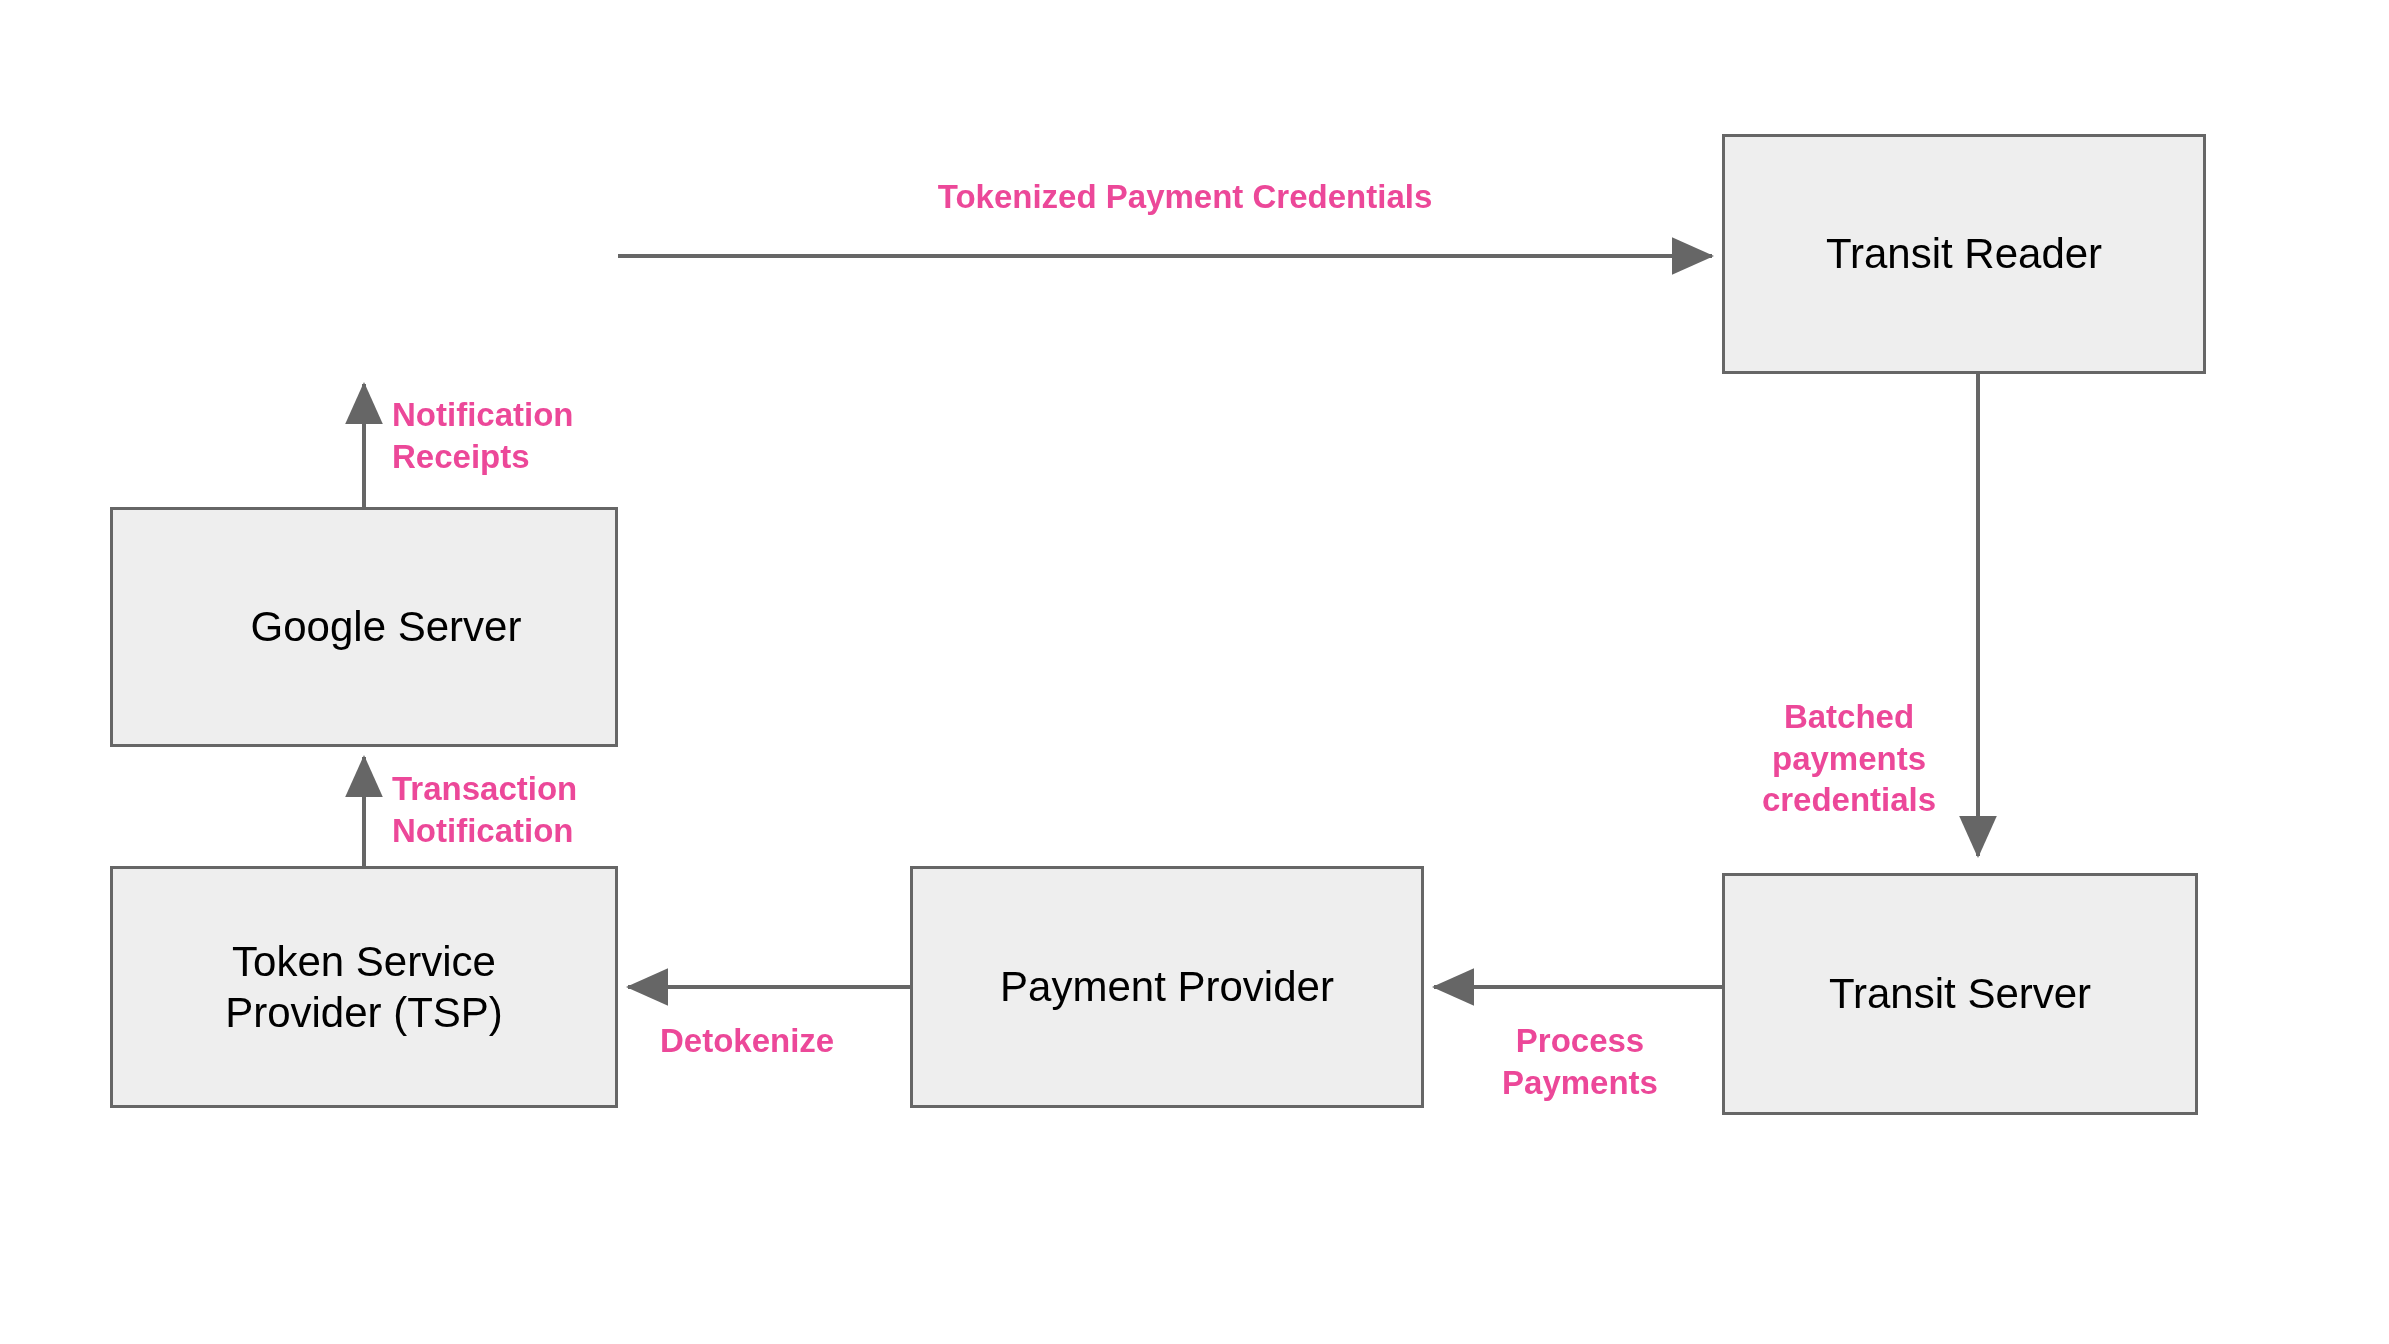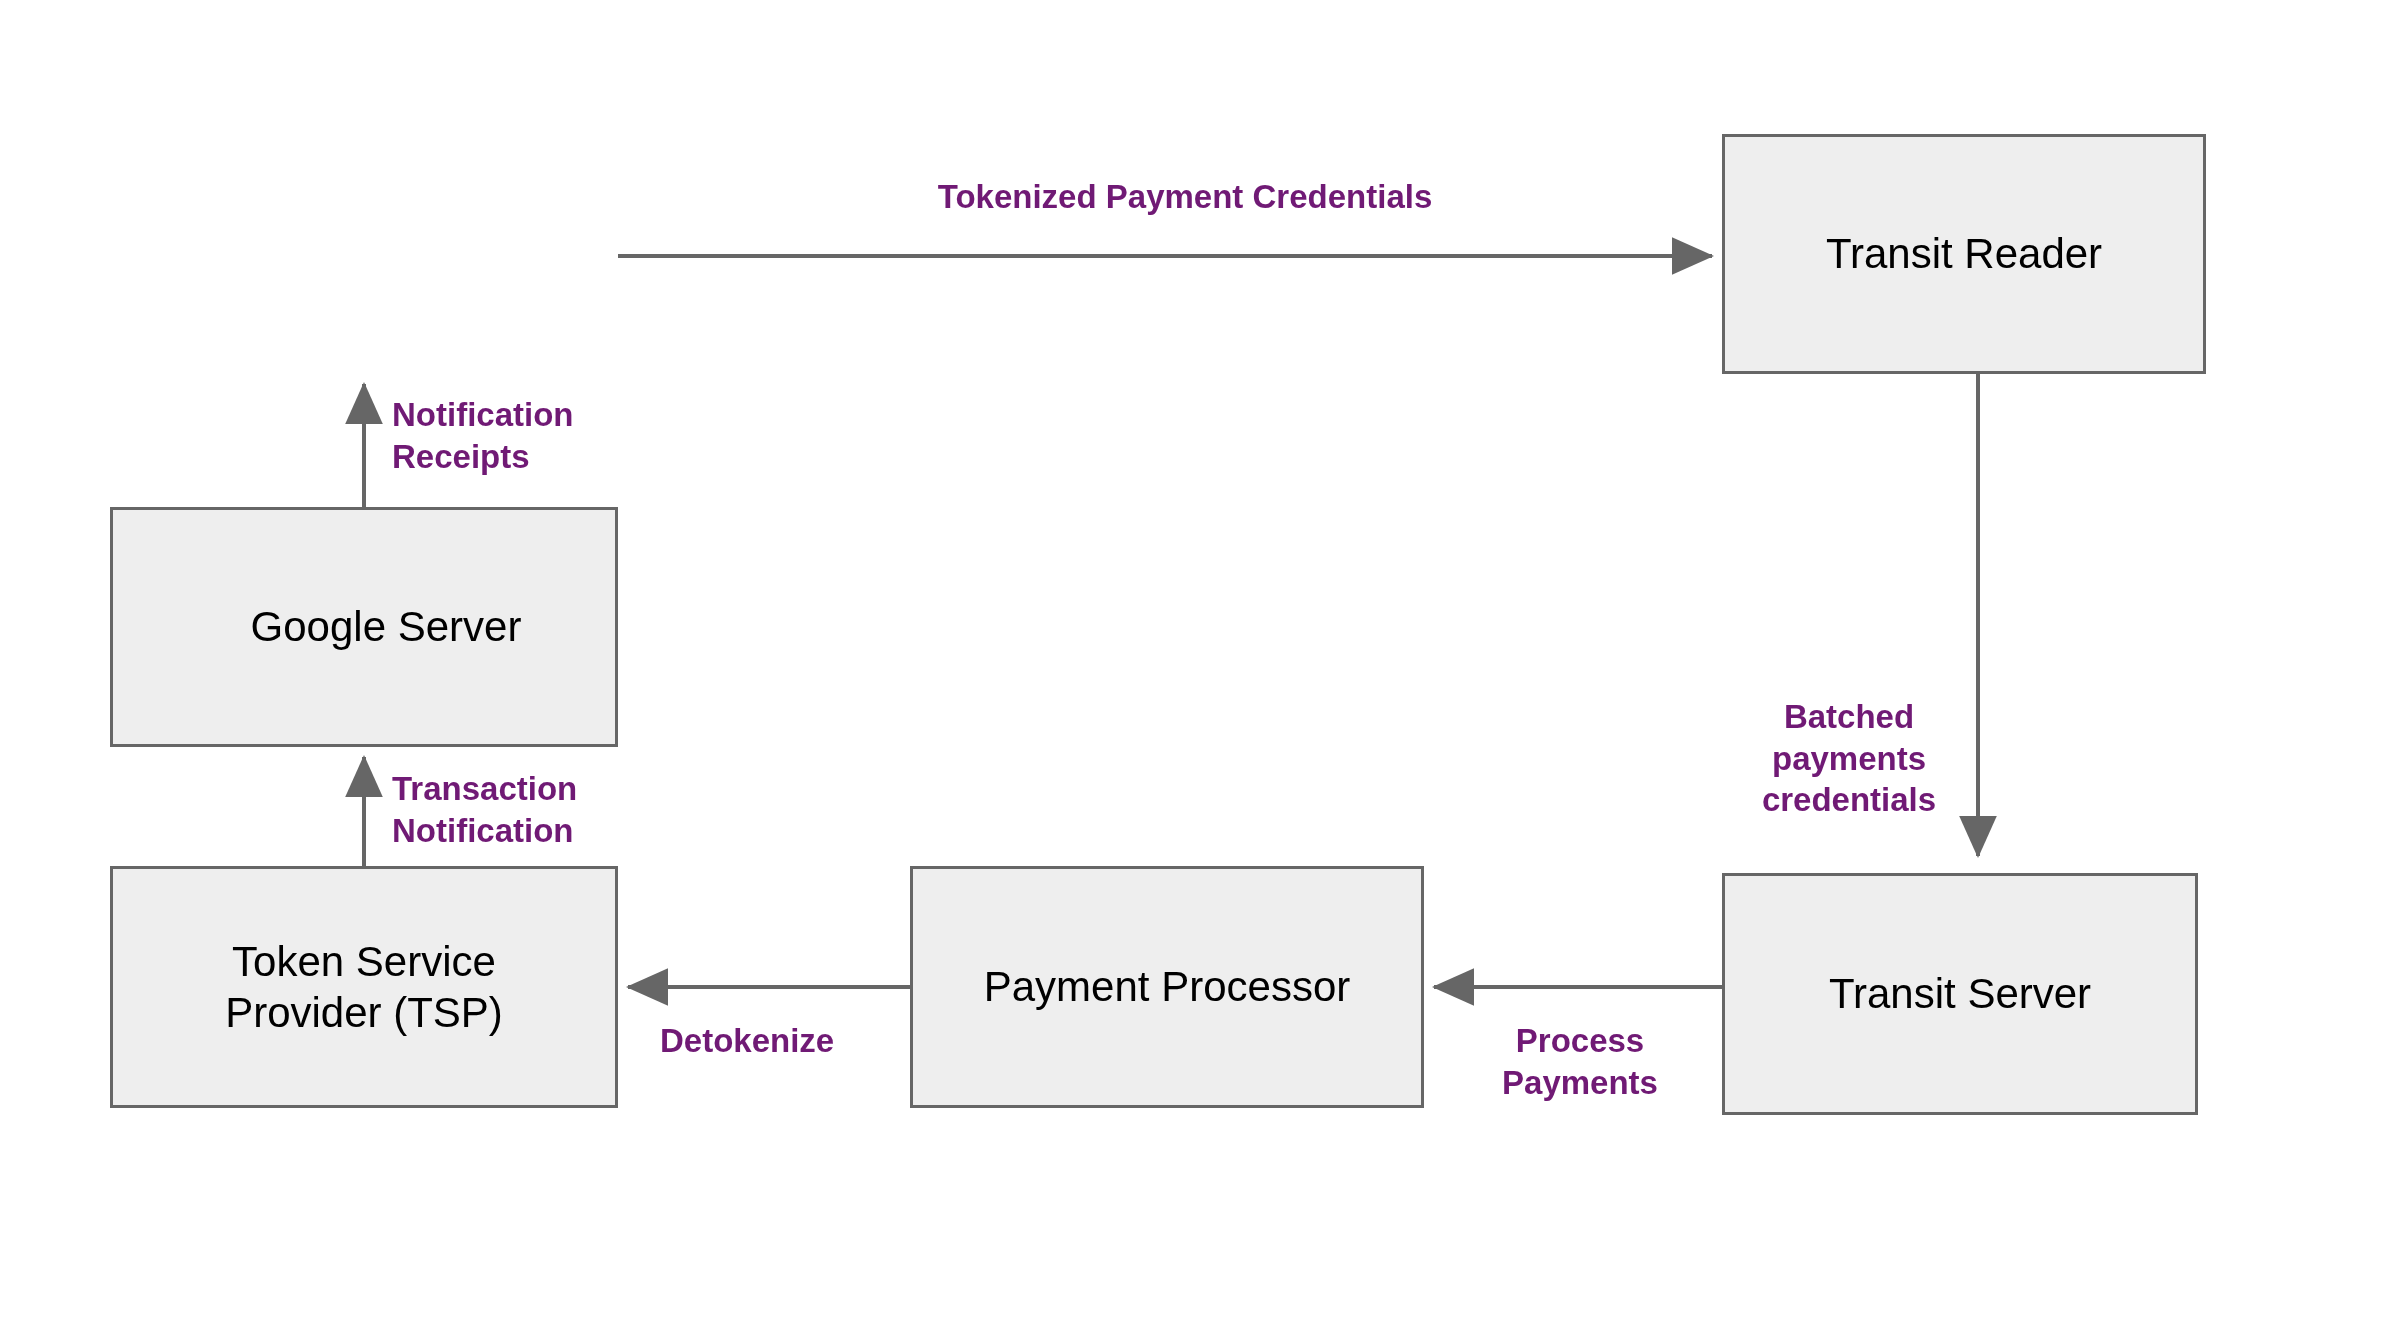--- a/index.html
+++ b/index.html
@@ -36,21 +36,21 @@
     text-align: center;
     color: #000000;
     font-size: 42px;
     font-weight: 400;
     line-height: 1.22;
     white-space: pre-line;
     z-index: 2;
   }
   .edge-label {
     position: absolute;
-    color: #701a75;
+    color: #ec4899;
     font-size: 33px;
     font-weight: 700;
     line-height: 1.26;
     white-space: pre-line;
     z-index: 3;
     background: transparent;
   }
   .lbl-center { text-align: center; }
   .lbl-left   { text-align: left; }
 </style>
@@ -80,21 +80,21 @@
   </svg>
 
 
   <div class="node" style="left:1722px; top:134px; width:484px; height:240px;">Transit Reader</div>
 
   <div class="node" style="left:110px; top:507px; width:508px; height:240px;padding-left:44px;">Google Server</div>
 
   <div class="node" style="left:110px; top:866px; width:508px; height:242px;">Token Service
 Provider (TSP)</div>
 
-  <div class="node" style="left:910px; top:866px; width:514px; height:242px;">Payment Processor</div>
+  <div class="node" style="left:910px; top:866px; width:514px; height:242px;">Payment Provider</div>
 
   <div class="node" style="left:1722px; top:866px; width:476px; height:242px;margin-top:7px;">Transit Server</div>
 
   <div class="edge-label lbl-center" style="left:840px; top:176px; width:690px;">Tokenized Payment Credentials</div>
 
 
   <div class="edge-label lbl-center" style="left:1740px; top:696px; width:218px;">Batched
 payments
 credentials</div>
 

